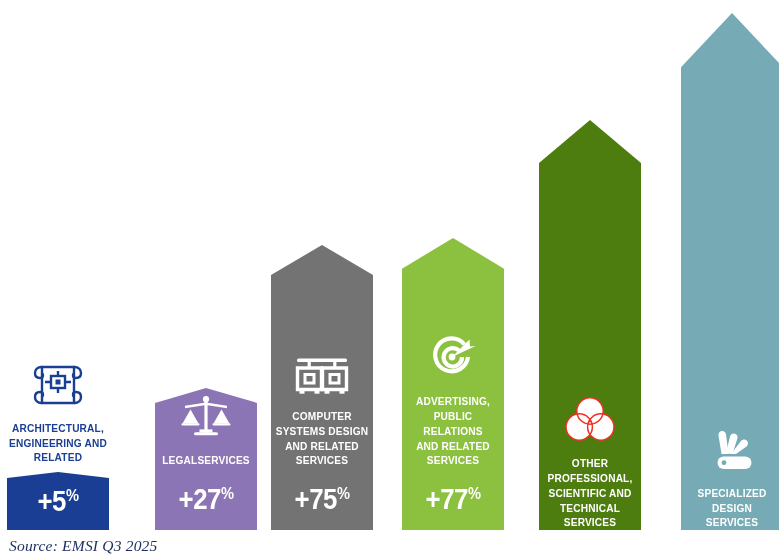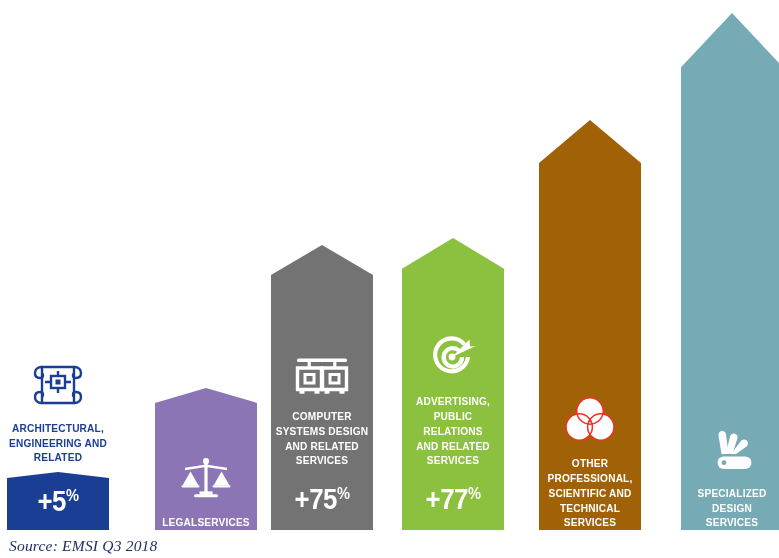--- a/index.html
+++ b/index.html
@@ -178,20 +178,25 @@
               <path d="M11.5 15.5 L19.5 29.5 L3.5 29.5 Z"></path>
               <path d="M42.5 15.5 L50.5 29.5 L34.5 29.5 Z"></path>
               <rect x="2.5" y="29.2" width="18" height="2.3" rx="1.1"></rect>
               <rect x="33.5" y="29.2" width="18" height="2.3" rx="1.1"></rect>
             </g>
           </svg>
         </span>
         <div class="inside-label">
           <div>LEGALSERVICES</div>
         </div>
+        <div class="value-slot">
+          <span class="value">
+            <span>+27</span><span class="pct">%</span>
+          </span>
+        </div>
       </div>
     </div>
   </div>
 
   <div class="bar-col" id="col-2" style="left:275px;">
     <div class="bar" style="height:285px;background:#737373;">
       <div class="bar-inner">
         <span class="bar-icon">
           <svg width="56" height="44" viewBox="0 0 56 44" aria-hidden="true">
             <g fill="#ffffff">
@@ -246,21 +251,21 @@
         <div class="value-slot">
           <span class="value">
             <span>+77</span><span class="pct">%</span>
           </span>
         </div>
       </div>
     </div>
   </div>
 
   <div class="bar-col" id="col-4" style="left:543px;">
-    <div class="bar" style="height:410px;background:#a16207;">
+    <div class="bar" style="height:410px;background:#4d7c0f;">
       <div class="bar-inner">
         <span class="bar-icon">
           <svg width="50" height="48" viewBox="0 0 50 48" aria-hidden="true">
             <g fill="#ffffff">
               <circle cx="25" cy="16" r="13.2"></circle>
               <circle cx="14.2" cy="32" r="13.2"></circle>
               <circle cx="35.8" cy="32" r="13.2"></circle>
             </g>
             <g fill="none" stroke="#f22f24" stroke-width="1.5">
               <circle cx="25" cy="16" r="13.2"></circle>
@@ -297,15 +302,15 @@
         </span>
         <div class="inside-label">
           <div>SPECIALIZED</div>
           <div>DESIGN</div>
           <div>SERVICES</div>
         </div>
       </div>
     </div>
   </div>
 
-  <div id="source-note">Source: EMSI Q3 2018</div>
+  <div id="source-note">Source: EMSI Q3 2025</div>
 
 </div>
 
 </body></html>

